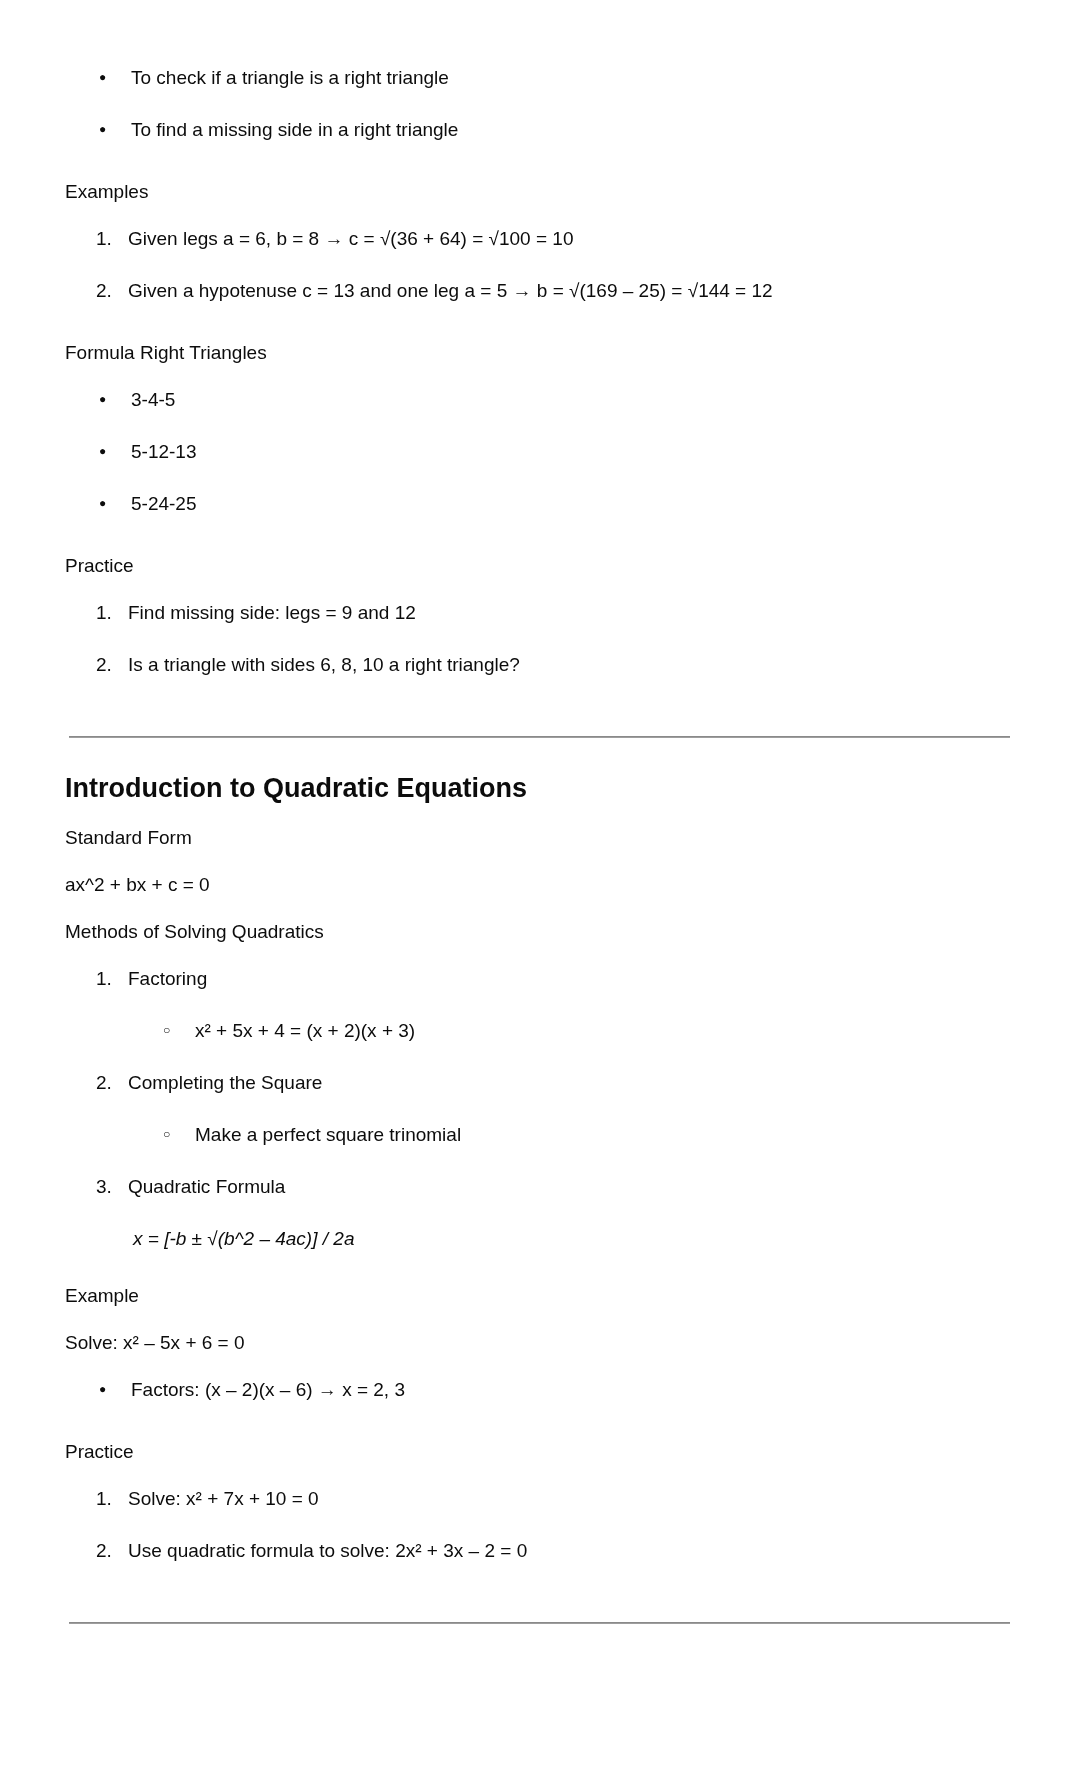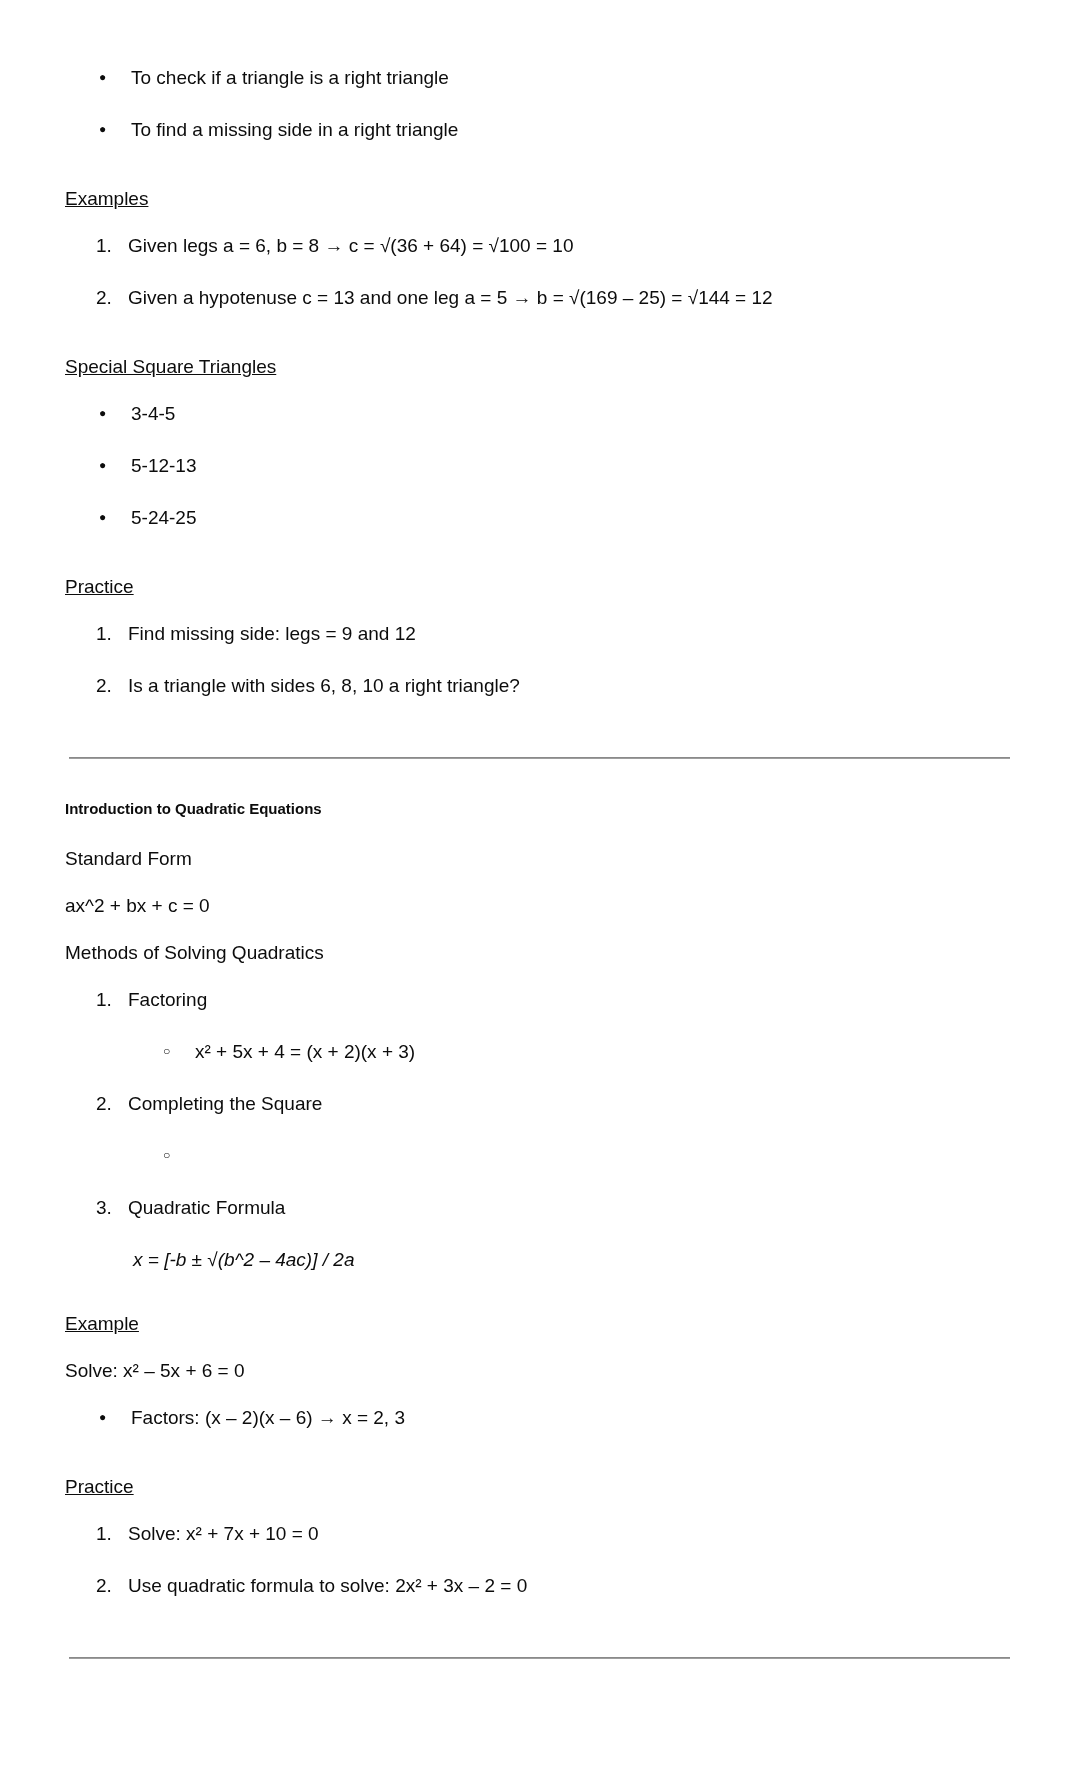--- a/index.html
+++ b/index.html
@@ -28,21 +28,21 @@
     font-size: 19px;
     line-height: 23px;
     margin: 0 0 24px 0;
     white-space: pre-wrap;
   }
   .para.indent {
     padding-left: 68px;
     font-style: italic;
   }
   .h2 {
-    font-size: 15px;
+    font-size: 27px;
     line-height: 28px;
     font-weight: 700;
     margin: 0 0 24px 0;
   }
   .row {
     display: flex;
     font-size: 19px;
     line-height: 23px;
     margin: 0 0 29px 0;
   }
@@ -63,22 +63,21 @@
     white-space: pre-wrap;
   }
   .hr {
     height: 2px;
     margin: 31px 0 36px 4px;
     background: #9e9e9e;
     border-top: 1px solid #8a8a8a;
     box-sizing: border-box;
   }
   .gap {
-    margin-top: 17px;
-    text-decoration: underline;
+    margin-top: 10px;
   }
 </style>
 </head>
 <body style="color: rgb(12, 12, 12); background: rgb(255, 255, 255);">
 
 <div class="page">
   <div style="display:flex; flex-direction:column; align-items:stretch;">
       <div class="row">
         <span class="marker glyph">●</span>
         <span class="text">To check if a triangle is a right triangle</span>
@@ -89,21 +88,21 @@
       </div>
       <p class="para gap">Examples</p>
       <div class="row">
         <span class="marker">1.</span>
         <span class="text">Given legs a = 6, b = 8 → c = √(36 + 64) = √100 = 10</span>
       </div>
       <div class="row">
         <span class="marker">2.</span>
         <span class="text">Given a hypotenuse c = 13 and one leg a = 5 → b = √(169 – 25) = √144 = 12</span>
       </div>
-      <p class="para gap">Special Square Triangles</p>
+      <p class="para gap">Formula Right Triangles</p>
       <div class="row">
         <span class="marker glyph">●</span>
         <span class="text">3-4-5</span>
       </div>
       <div class="row">
         <span class="marker glyph">●</span>
         <span class="text">5-12-13</span>
       </div>
       <div class="row">
         <span class="marker glyph">●</span>
@@ -130,20 +129,21 @@
       <div class="row sub">
         <span class="marker glyph">○</span>
         <span class="text">x² + 5x + 4 = (x + 2)(x + 3)</span>
       </div>
       <div class="row">
         <span class="marker">2.</span>
         <span class="text">Completing the Square</span>
       </div>
       <div class="row sub">
         <span class="marker glyph">○</span>
+        <span class="text">Make a perfect square trinomial</span>
       </div>
       <div class="row">
         <span class="marker">3.</span>
         <span class="text">Quadratic Formula</span>
       </div>
       <p class="para indent">x = [-b ± √(b^2 – 4ac)] / 2a</p>
       <p class="para gap">Example</p>
       <p class="para">Solve: x² – 5x + 6 = 0</p>
       <div class="row">
         <span class="marker glyph">●</span>

